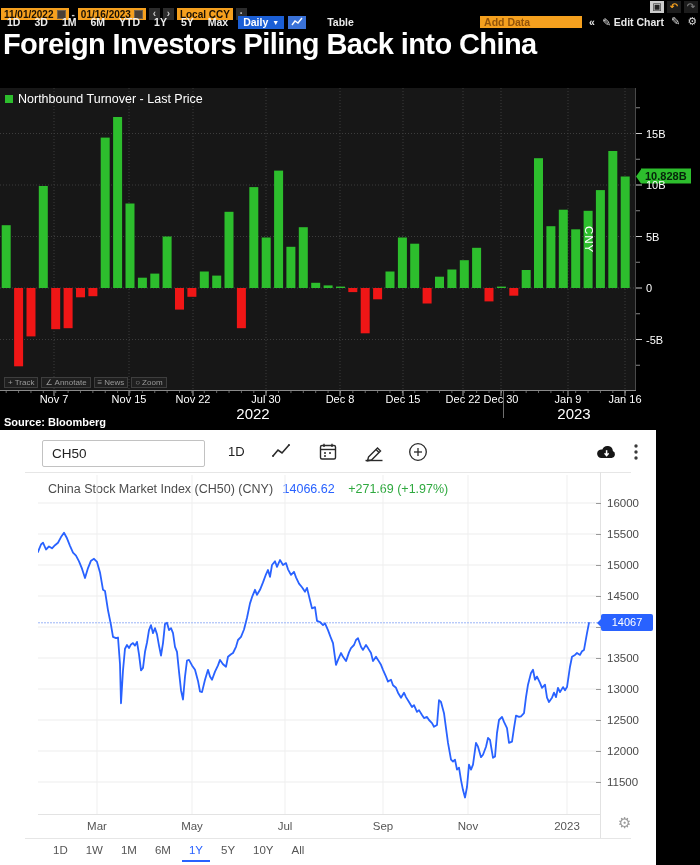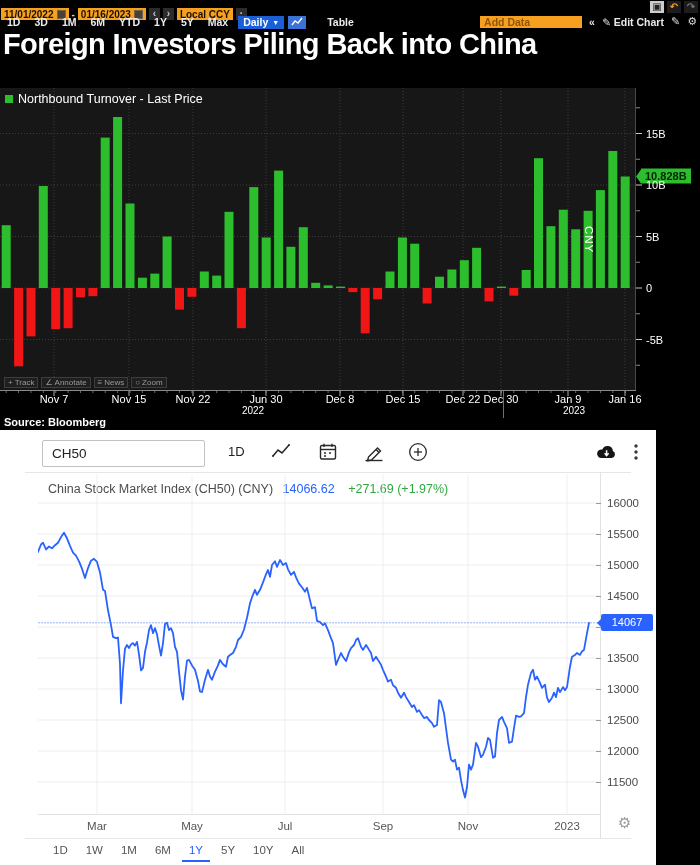--- a/index.html
+++ b/index.html
@@ -35,21 +35,21 @@
   .bbg-svg{position:absolute;left:0;top:0;overflow:visible}
   .bbg-legend{position:absolute;left:5px;top:4px;display:flex;align-items:center;gap:5px;font-size:12.5px;color:#fff}
   .lsq{width:8px;height:8px}
   .bbg-ylab{position:absolute;left:646px;transform:translateY(-50%);font-size:11px;color:#fff}
   .bbg-badge{position:absolute;left:641px;transform:translateY(-50%);background:#2DBE2D;color:#06230a;font-size:11px;font-weight:bold;height:15px;line-height:15px;padding:0 4px}
   .bbg-badge::before{content:"";position:absolute;left:-5px;top:0.5px;border-right:5px solid #2DBE2D;border-top:7px solid transparent;border-bottom:7px solid transparent}
   .bbg-cny{position:absolute;right:1px;top:138px;writing-mode:vertical-rl;font-size:11.5px;color:#fff;letter-spacing:1px}
   .bbg-tools{position:absolute;left:4px;bottom:4px;display:flex;gap:3px}
   .btool{background:#1f1f1f;border:1px solid #3e3e3e;color:#9a9a9a;font-size:8px;height:11px;padding:0 3px;display:flex;align-items:center;gap:2px;white-space:nowrap}
   .bbg-xtick{position:absolute;top:393px;transform:translateX(-50%);font-size:11px;color:#fff;white-space:nowrap}
-  .bbg-year{position:absolute;top:405px;transform:translateX(-50%);font-size:10px;color:#fff}
+  .bbg-year{position:absolute;top:405px;transform:translateX(-50%);font-size:15px;color:#fff}
   .bbg-divider{position:absolute;left:503px;top:391px;width:1px;height:27px;background:#6e6e6e}
   .bbg-src{position:absolute;top:416px;left:4px;font-size:11px;font-weight:bold;color:#fff}
 
   
   .tv{position:absolute;top:430px;left:0;width:656px;height:435px;background:#fff;color:#333}
   .tv-hborder{position:absolute;top:42px;left:25px;right:25px;height:1px;background:#e6e6e6}
   .tv-search{position:absolute;left:42px;top:10px;width:163px;height:27px;border:1px solid #c2c2c2;border-radius:2px;font-size:13.5px;color:#222;padding:0 9px;font-family:inherit;background:#fff;outline:none}
   .tv-1d{position:absolute;left:228px;top:14px;font-size:13px;color:#222}
   .tv-ico{position:absolute;top:11px;width:22px;height:22px}
   .tv-title{position:absolute;left:48px;top:52px;font-size:12.5px;white-space:nowrap}
@@ -305,21 +305,21 @@
         <div class="bbg-ylab" style="top: 97px;">10B</div>
         <div class="bbg-ylab" style="top: 148.5px;">5B</div>
         <div class="bbg-ylab" style="top: 200px;">0</div>
         <div class="bbg-ylab" style="top: 251.5px;">-5B</div>
       </div>
 
     <div id="bbg-xaxis">
         <div class="bbg-xtick" style="left: 54px;">Nov 7</div>
         <div class="bbg-xtick" style="left: 129px;">Nov 15</div>
         <div class="bbg-xtick" style="left: 193px;">Nov 22</div>
-        <div class="bbg-xtick" style="left: 266px;">Jun 30</div>
+        <div class="bbg-xtick" style="left: 266px;">Jul 30</div>
         <div class="bbg-xtick" style="left: 340px;">Dec 8</div>
         <div class="bbg-xtick" style="left: 403px;">Dec 15</div>
         <div class="bbg-xtick" style="left: 463px;">Dec 22</div>
         <div class="bbg-xtick" style="left: 501px;">Dec 30</div>
         <div class="bbg-xtick" style="left: 568px;">Jan 9</div>
         <div class="bbg-xtick" style="left: 625px;">Jan 16</div>
         <div class="bbg-year" style="left: 253px;">2022</div>
         <div class="bbg-year" style="left: 574px;">2023</div>
       </div>
     <div class="bbg-divider"></div>

